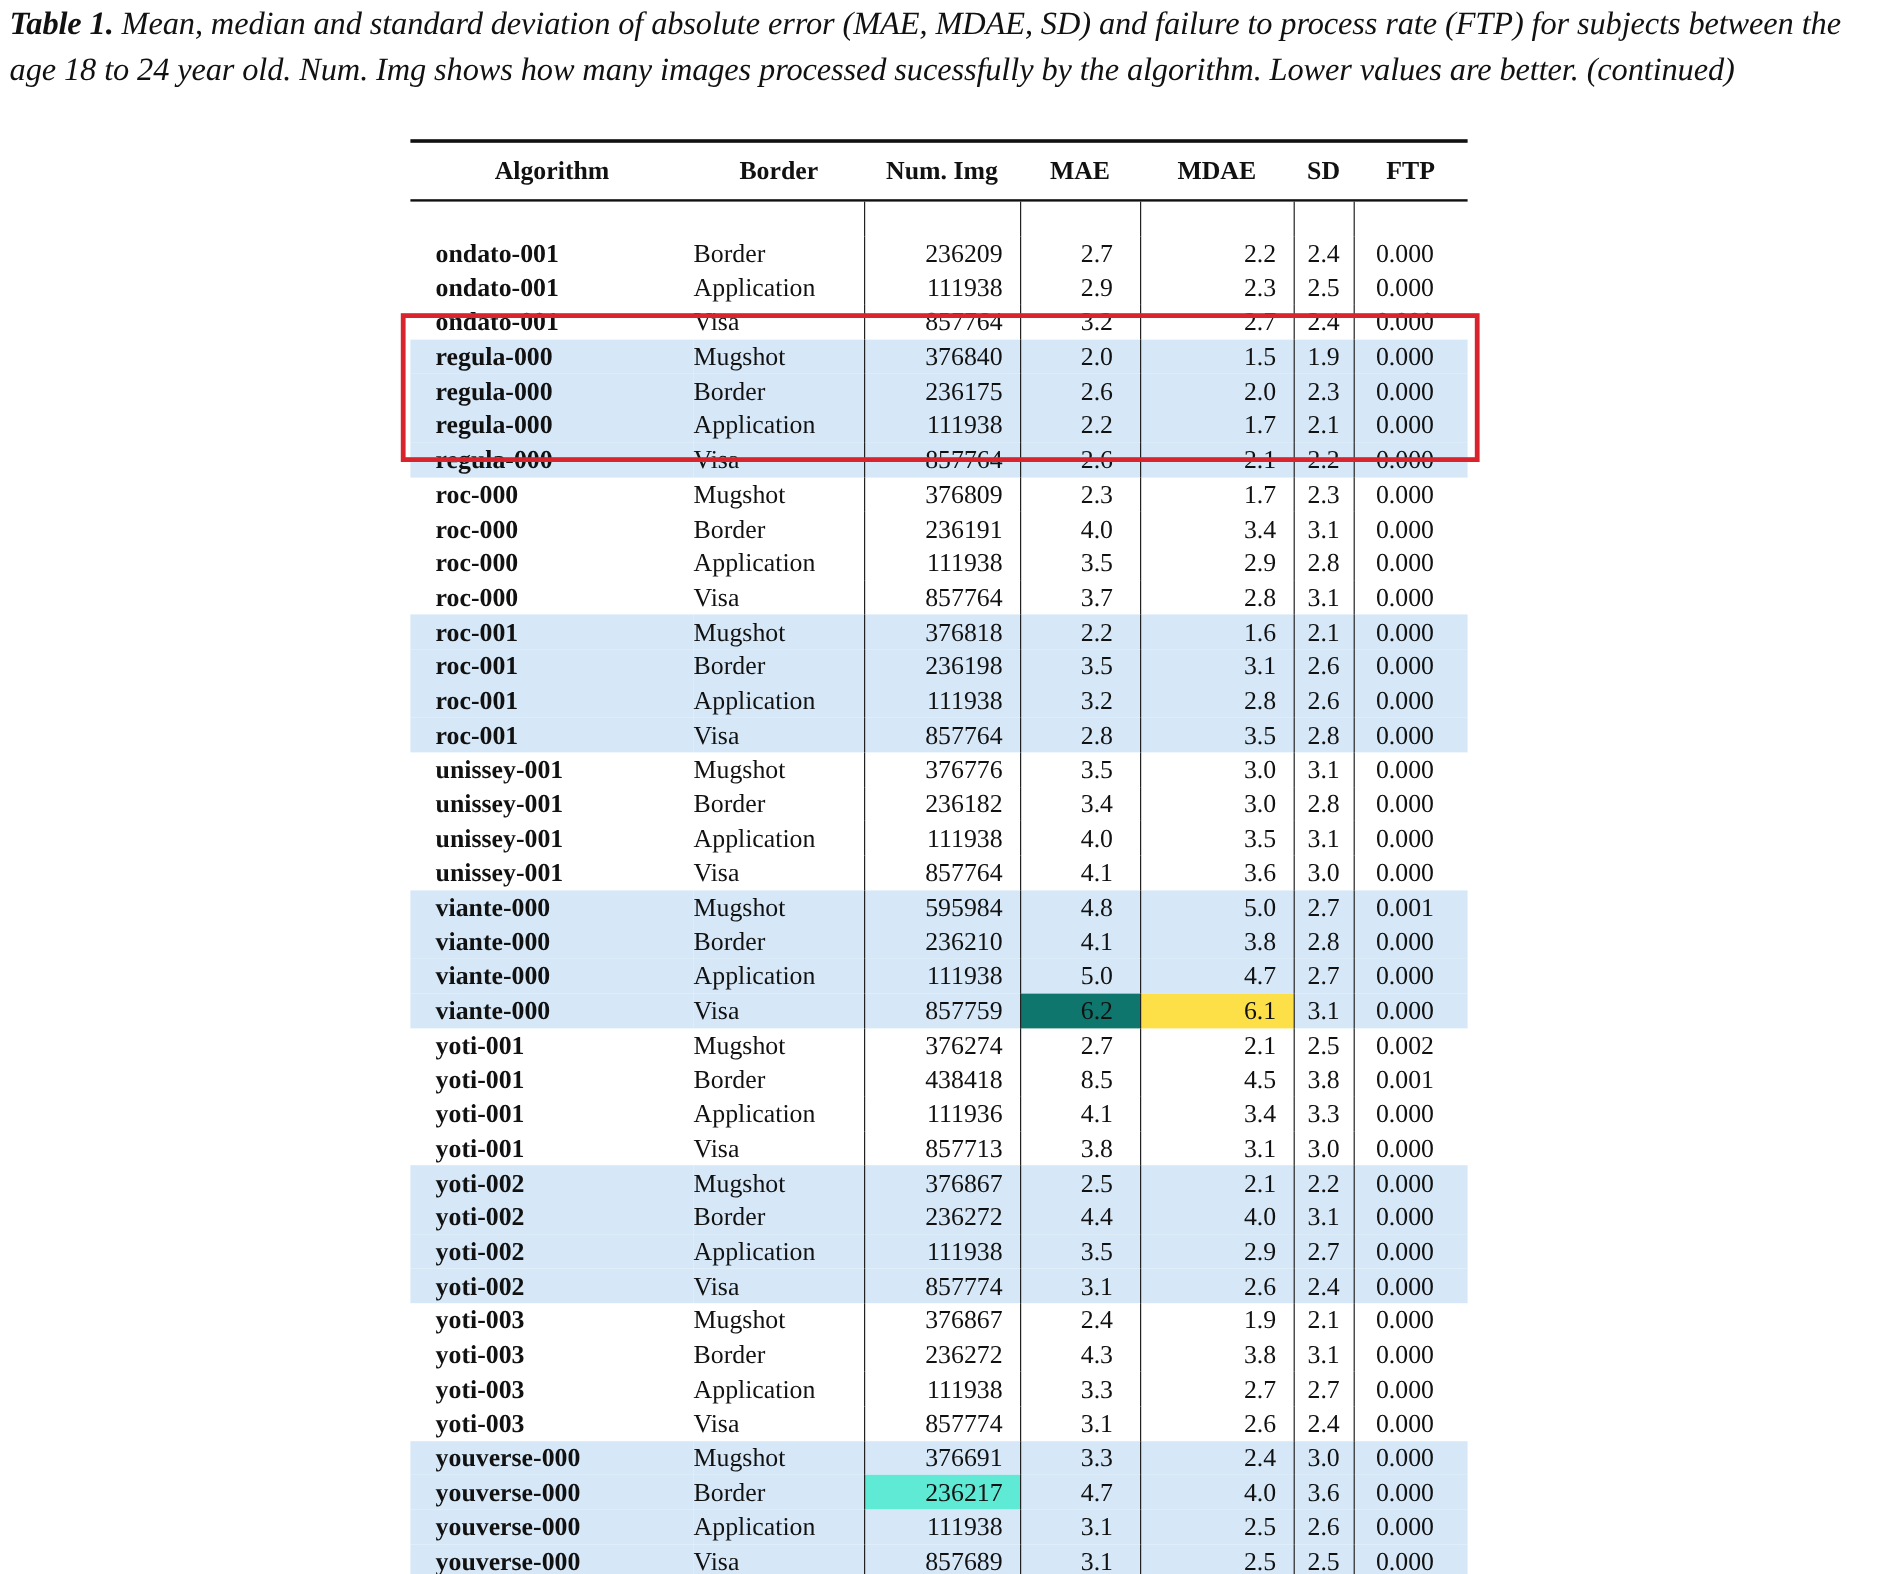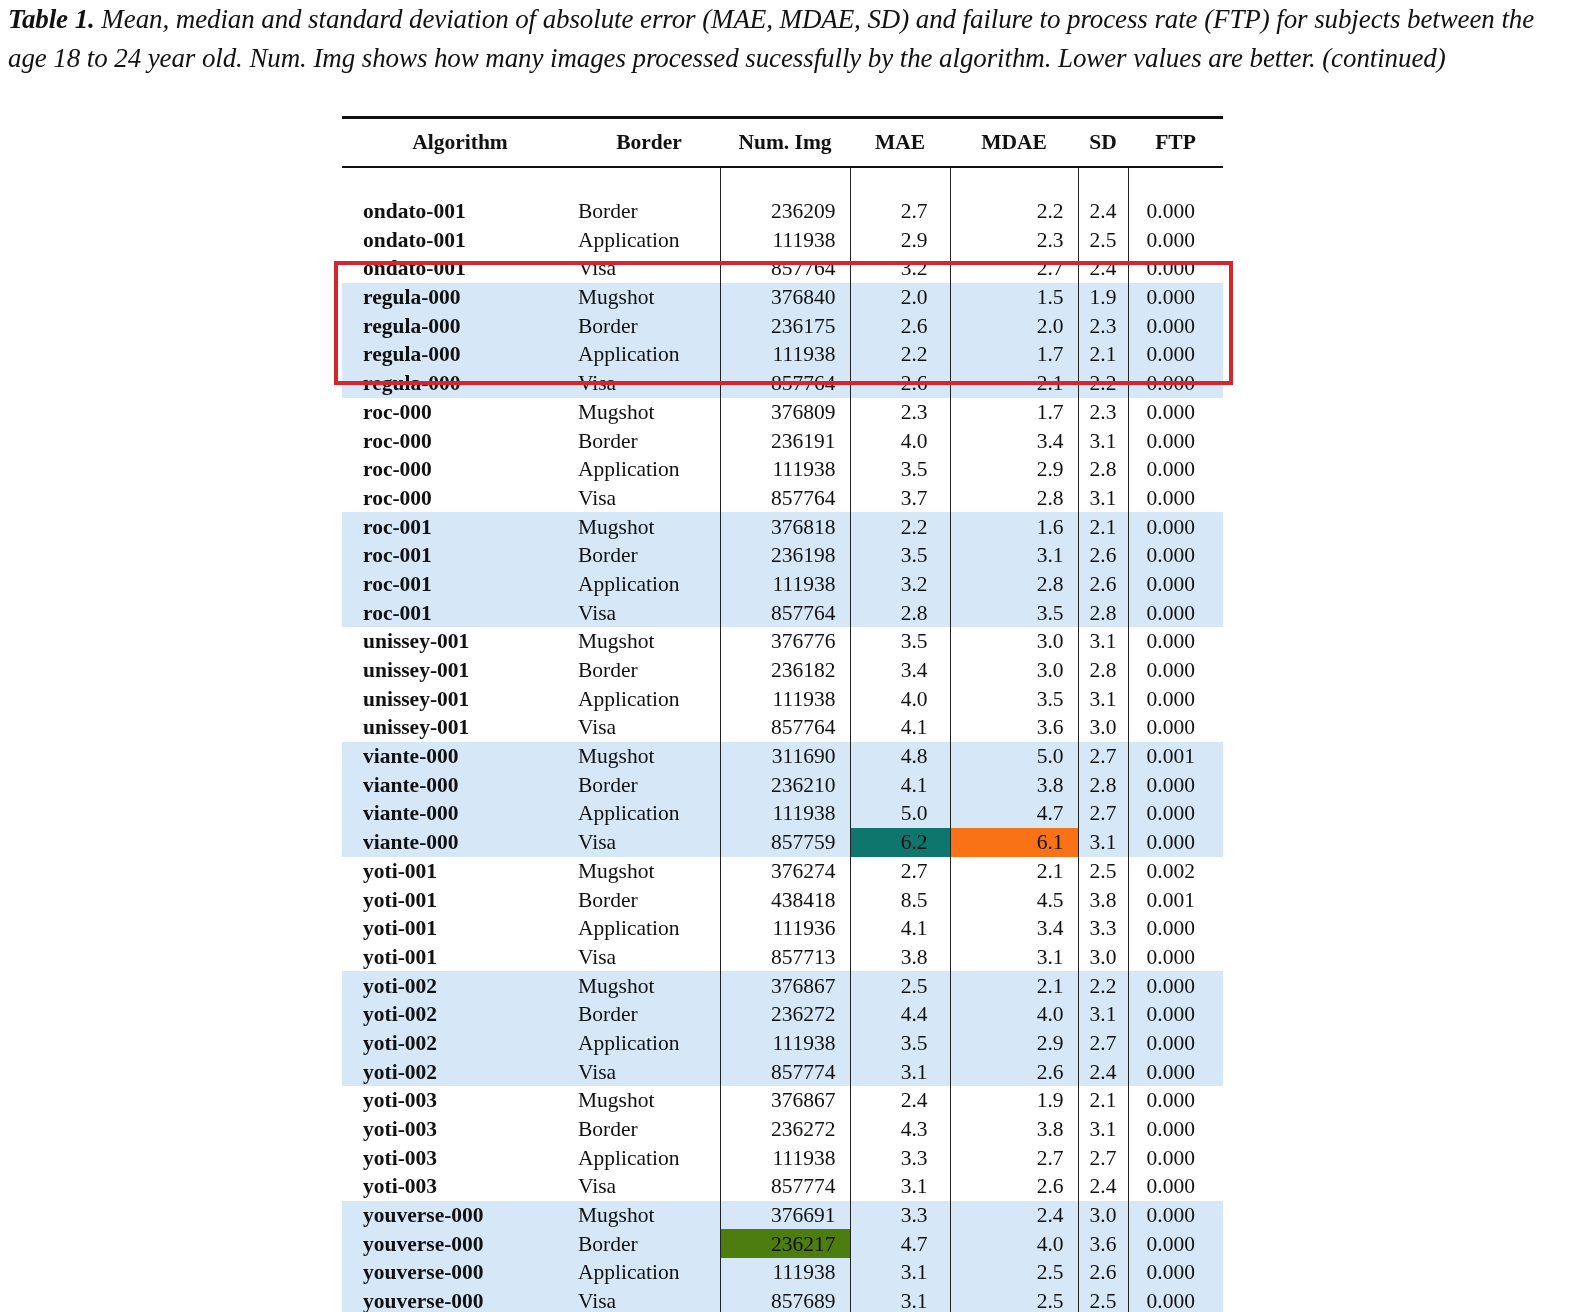--- a/index.html
+++ b/index.html
@@ -291,21 +291,21 @@
           <td class="ds">Visa</td>
           <td class="num">857764</td>
           <td class="mae">4.1</td>
           <td class="mdae">3.6</td>
           <td class="sd">3.0</td>
           <td class="ftp">0.000</td>
         </tr>
         <tr class="shaded">
           <td class="alg" style="background: rgb(214, 232, 247);">viante-000</td>
           <td class="ds" style="background: rgb(214, 232, 247);">Mugshot</td>
-          <td class="num" style="background: rgb(214, 232, 247);">311690</td>
+          <td class="num" style="background: rgb(214, 232, 247);">595984</td>
           <td class="mae" style="background: rgb(214, 232, 247);">4.8</td>
           <td class="mdae" style="background: rgb(214, 232, 247);">5.0</td>
           <td class="sd" style="background: rgb(214, 232, 247);">2.7</td>
           <td class="ftp" style="background: rgb(214, 232, 247);">0.001</td>
         </tr>
         <tr class="shaded">
           <td class="alg" style="background: rgb(214, 232, 247);">viante-000</td>
           <td class="ds" style="background: rgb(214, 232, 247);">Border</td>
           <td class="num" style="background: rgb(214, 232, 247);">236210</td>
           <td class="mae" style="background: rgb(214, 232, 247);">4.1</td>
@@ -320,21 +320,21 @@
           <td class="mae" style="background: rgb(214, 232, 247);">5.0</td>
           <td class="mdae" style="background: rgb(214, 232, 247);">4.7</td>
           <td class="sd" style="background: rgb(214, 232, 247);">2.7</td>
           <td class="ftp" style="background: rgb(214, 232, 247);">0.000</td>
         </tr>
         <tr class="shaded">
           <td class="alg" style="background: rgb(214, 232, 247);">viante-000</td>
           <td class="ds" style="background: rgb(214, 232, 247);">Visa</td>
           <td class="num" style="background: rgb(214, 232, 247);">857759</td>
           <td class="mae" style="background: #0f766e;">6.2</td>
-          <td class="mdae" style="background: #f97316;">6.1</td>
+          <td class="mdae" style="background: #fde047;">6.1</td>
           <td class="sd" style="background: rgb(214, 232, 247);">3.1</td>
           <td class="ftp" style="background: rgb(214, 232, 247);">0.000</td>
         </tr>
         <tr>
           <td class="alg">yoti-001</td>
           <td class="ds">Mugshot</td>
           <td class="num">376274</td>
           <td class="mae">2.7</td>
           <td class="mdae">2.1</td>
           <td class="sd">2.5</td>
@@ -444,21 +444,21 @@
           <td class="ds" style="background: rgb(214, 232, 247);">Mugshot</td>
           <td class="num" style="background: rgb(214, 232, 247);">376691</td>
           <td class="mae" style="background: rgb(214, 232, 247);">3.3</td>
           <td class="mdae" style="background: rgb(214, 232, 247);">2.4</td>
           <td class="sd" style="background: rgb(214, 232, 247);">3.0</td>
           <td class="ftp" style="background: rgb(214, 232, 247);">0.000</td>
         </tr>
         <tr class="shaded">
           <td class="alg" style="background: rgb(214, 232, 247);">youverse-000</td>
           <td class="ds" style="background: rgb(214, 232, 247);">Border</td>
-          <td class="num" style="background: #4d7c0f; margin-top: 29px;">236217</td>
+          <td class="num" style="background: #5eead4; margin-top: 29px;">236217</td>
           <td class="mae" style="background: rgb(214, 232, 247);">4.7</td>
           <td class="mdae" style="background: rgb(214, 232, 247);">4.0</td>
           <td class="sd" style="background: rgb(214, 232, 247);">3.6</td>
           <td class="ftp" style="background: rgb(214, 232, 247);">0.000</td>
         </tr>
         <tr class="shaded">
           <td class="alg" style="background: rgb(214, 232, 247);">youverse-000</td>
           <td class="ds" style="background: rgb(214, 232, 247);">Application</td>
           <td class="num" style="background: rgb(214, 232, 247);">111938</td>
           <td class="mae" style="background: rgb(214, 232, 247);">3.1</td>

